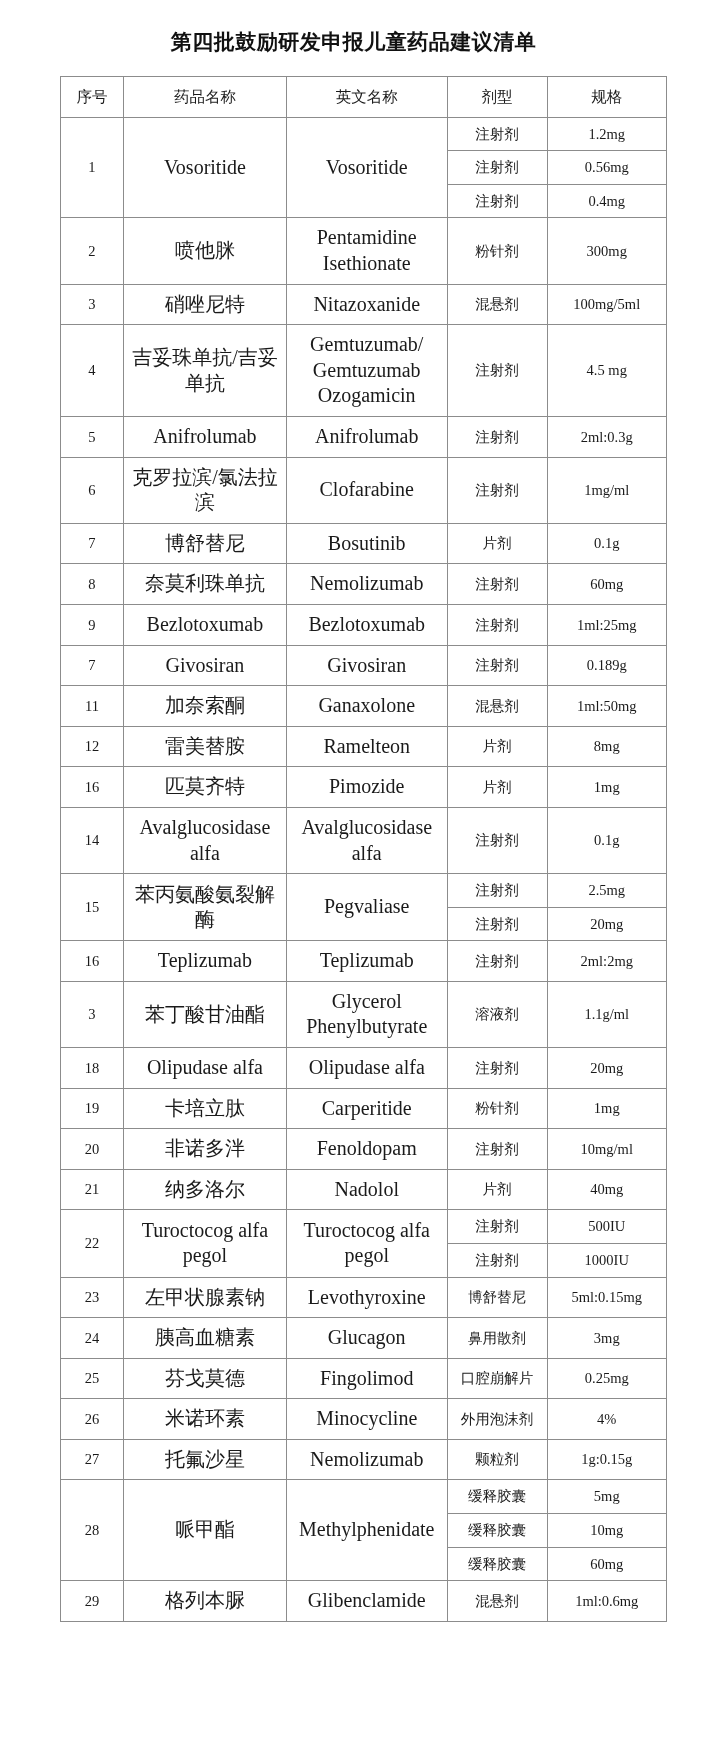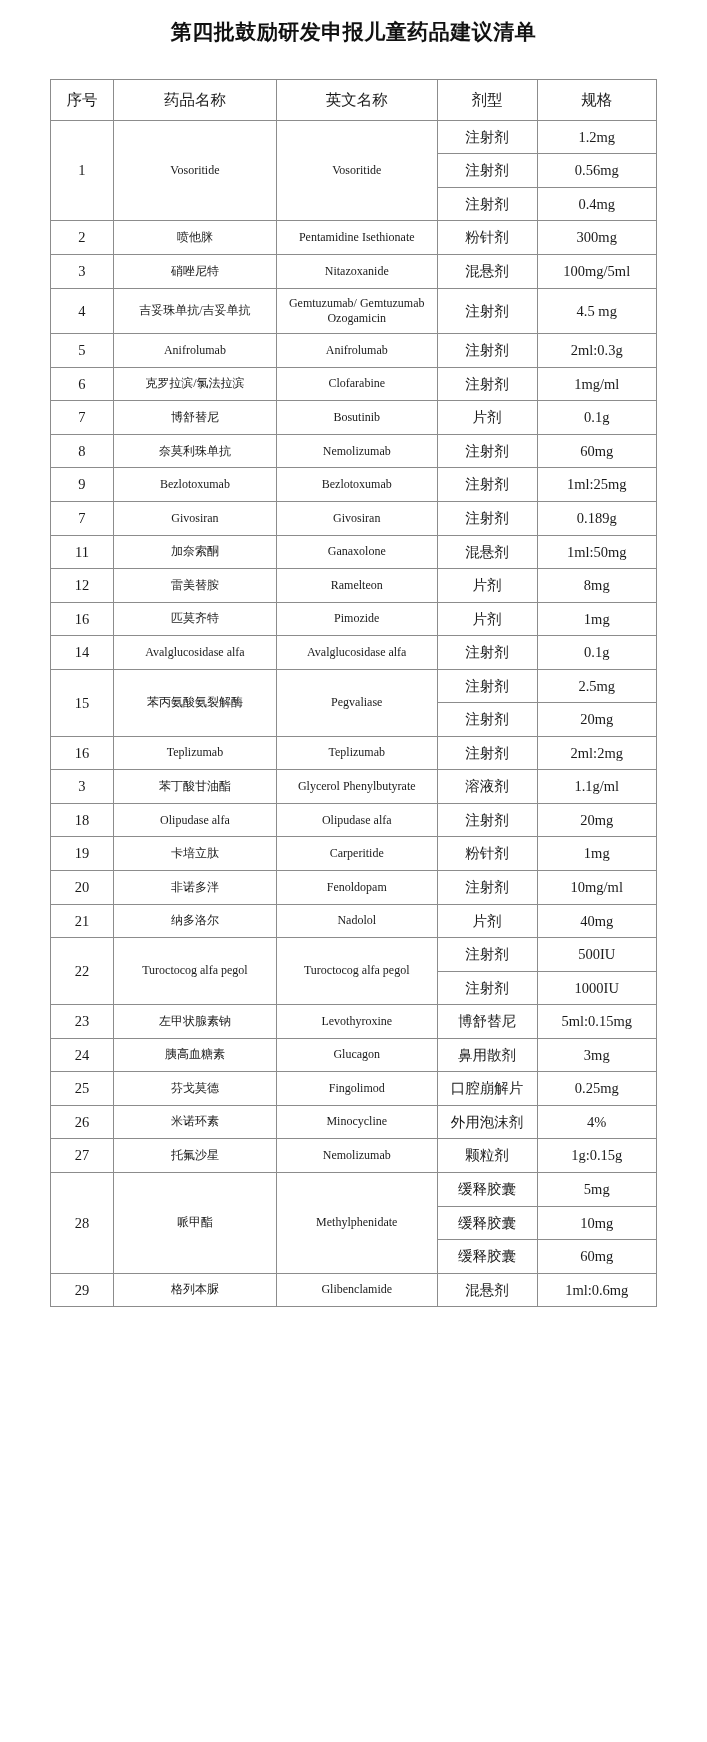--- a/index.html
+++ b/index.html
@@ -9,62 +9,61 @@
   }
   body {
     width: 707px;
     min-height: 1742px;
     font-family: "Liberation Serif", "DejaVu Serif", serif;
     color: #1a1a1a;
   }
   .page {
     width: 707px;
     box-sizing: border-box;
-    padding: 0;
+    padding: 10px;
   }
   .doc-title {
     text-align: center;
     font-family: "Liberation Sans", sans-serif;
     font-weight: bold;
     font-size: 21px;
     letter-spacing: 0.5px;
     color: #111111;
     padding: 18px 10px 20px 10px;
   }
   .table-wrap {
     padding: 0 50px 20px 50px;
     box-sizing: border-box;
   }
   table.drug-table {
     border-collapse: collapse;
     width: 607px;
     table-layout: fixed;
     font-size: 14.5px;
-    margin-top: 13px;
   }
   table.drug-table td, table.drug-table th {
     border: 1px solid #8c8c8c;
     text-align: center;
     vertical-align: middle;
     padding: 7px 3px;
     line-height: 1.28;
     word-wrap: break-word;
     font-weight: normal;
   }
   table.drug-table th {
     font-size: 15.5px;
     padding: 10px 3px;
   }
   col.c-no    { width: 58px; }
   col.c-cn    { width: 150px; }
   col.c-en    { width: 148px; }
   col.c-form  { width: 92px; }
   col.c-spec  { width: 110px; }
   .hdr-no { line-height: 1.15; }
-  .cell-cn, .cell-en { font-size: 12px; }
+  .cell-cn, .cell-en { font-size: 20px; }
   .cell-no { font-size: 14.5px; }
 </style>
 </head>
 <body>
 
 <div class="page">
 
   <div class="doc-title">第四批鼓励研发申报儿童药品建议清单</div>
 
   <div class="table-wrap">

